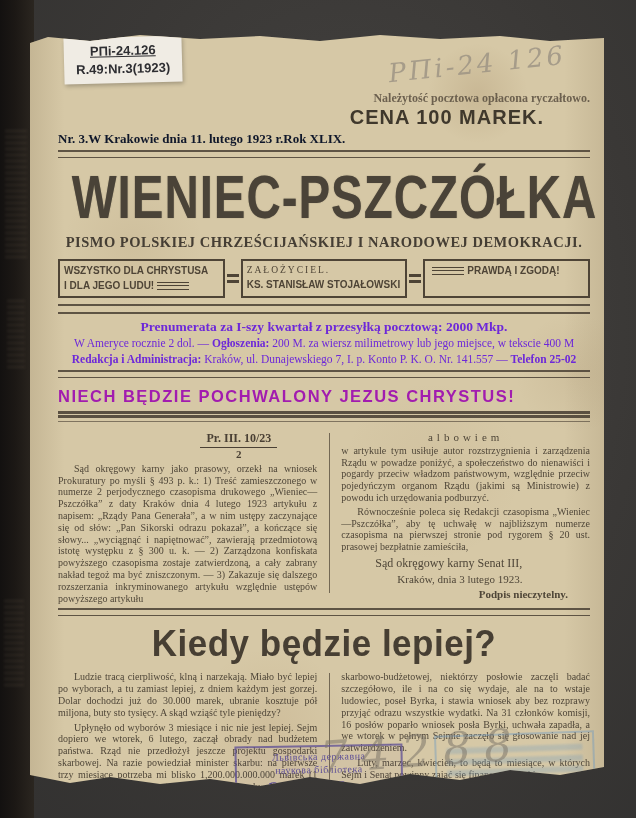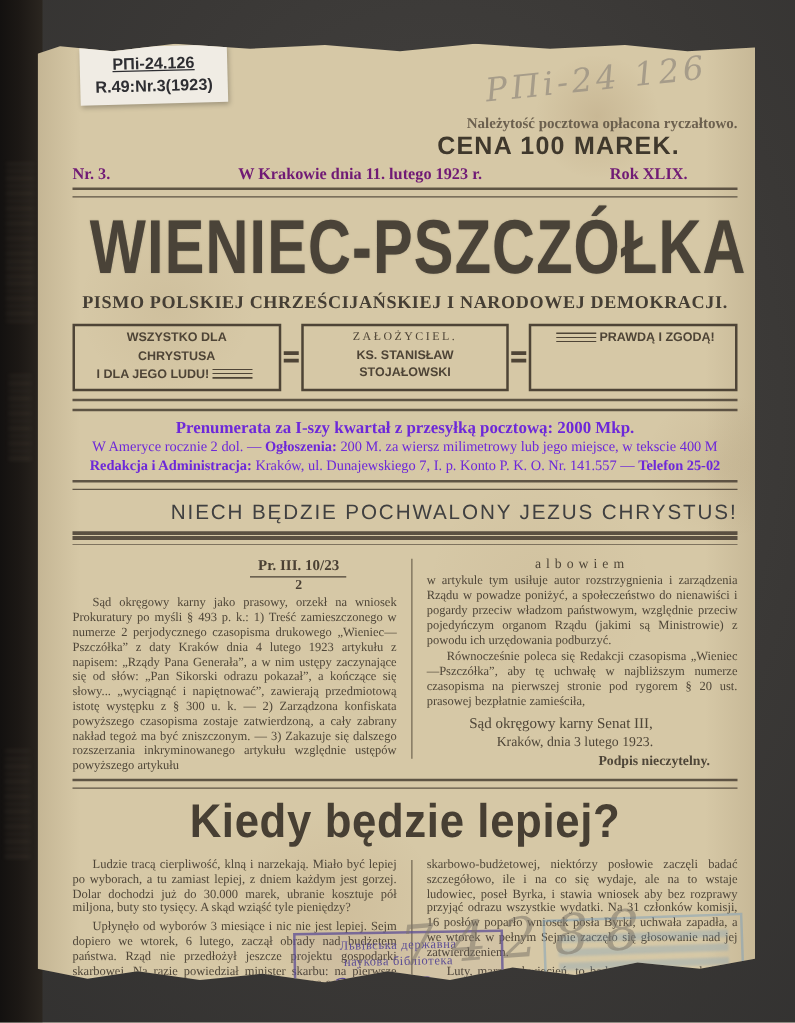--- a/index.html
+++ b/index.html
@@ -29,50 +29,50 @@
       radial-gradient(circle at 42% 92%, rgba(140,100,60,.10), transparent 80px),
       radial-gradient(circle at 95% 45%, rgba(110,80,45,.08), transparent 60px),
       linear-gradient(90deg, rgba(90,70,40,.14), rgba(0,0,0,0) 6%, rgba(0,0,0,0) 93%, rgba(90,70,40,.12));}
   .content{position:absolute;left:28px;top:0;width:532px;color:#4f4638;}
 
   
   .row-postal{margin-top:58px;display:flex;justify-content:space-between;align-items:flex-end;flex-direction:column;}
   .postal-note{font-weight:bold;font-size:12px;color:#5a4f40;opacity:.85;}
   .price{font-family:"Liberation Sans",sans-serif;font-weight:bold;font-size:20px;
     letter-spacing:1px;color:#3f382c;margin-right:46px;}
-  .row-issue{display:flex;justify-content:space-between;font-size:13px;font-weight:bold;
-    color:#701a75;margin-top:2px;padding-right:40px;gap:15px;}
+  .row-issue{display:flex;font-size:13px;font-weight:bold;
+    color:#0f172a;margin-top:2px;padding-right:40px;}
   .rule-double{height:5px;border-top:2px solid #4a4034;border-bottom:1px solid #4a4034;margin-top:3px;opacity:.85;}
   .rule-double-thick{height:6px;border-top:2px solid #4a4034;border-bottom:2px solid #4a4034;margin-top:6px;opacity:.85;}
   .rule-triple{height:12px;margin-top:5px;opacity:.88;
     background:linear-gradient(to bottom,#4a4034 0 3px,transparent 3px 4px,#4a4034 4px 7px,transparent 7px 10px,rgba(74,64,52,.7) 10px 11px,transparent 11px);}
 
   .masthead{text-align:center;margin-top:4px;height:62px;}
   .masthead span{display:inline-block;font-family:"Liberation Sans",sans-serif;font-weight:bold;
     font-size:50px;letter-spacing:1px;color:#4a4338;white-space:nowrap;
     transform:scale(.95,1.22);transform-origin:center top;text-shadow:0 0 1px rgba(74,67,56,.5);}
   .mast-subtitle{text-align:center;font-weight:bold;font-size:14.5px;letter-spacing:.5px;
     color:#453e34;margin-top:10px;}
 
   .motto-row{display:flex;align-items:stretch;margin-top:8px;}
-  .motto-box{border:2px solid #4e4436;padding:3px 16px;text-align:center;flex:1;
+  .motto-box{border:2px solid #4e4436;padding:3px 4px;flex:1;
     font-family:"Liberation Sans",sans-serif;font-weight:bold;font-size:10px;line-height:1.45;color:#4e4436;}
   .motto-box .small-line{font-family:"Liberation Serif",serif;font-weight:normal;font-size:9.5px;letter-spacing:2px;}
   .connector{width:16px;display:flex;flex-direction:column;justify-content:center;align-items:center;}
   .connector i{display:block;width:12px;height:3px;background:#4e4436;margin:1.5px 0;}
   .lines3{display:inline-block;width:32px;height:8px;vertical-align:middle;margin:0 3px;
     background:repeating-linear-gradient(to bottom,#4e4436 0 1px,transparent 1px 3.5px);}
 
   .subscription{margin-top:5px;text-align:center;color:#6d28d9;}
   .sub-line1{font-weight:bold;font-size:13.5px;}
   .sub-line{font-size:11.5px;line-height:1.3;margin-top:1px;}
   .sub-line b{font-weight:bold;}
 
-  .greeting{margin-top:9px;text-align:right;font-family:"Liberation Sans",sans-serif;
-    font-weight:normal;font-size:16.5px;letter-spacing:1.5px;color:#404040;}
+  .greeting{margin-top:9px;text-align:left;font-family:"Liberation Sans",sans-serif;
+    font-weight:bold;font-size:16.5px;letter-spacing:1.5px;color:#a21caf;}
 
   
   .cols{display:flex;margin-top:8px;position:relative;}
   .col-l{width:51%;padding-right:12px;box-sizing:border-box;}
   .col-r{width:49%;padding-left:12px;box-sizing:border-box;}
   .divider{position:absolute;left:51%;top:2px;width:1px;background:#5a5040;opacity:.8;}
   .body-text{font-size:10px;line-height:1.18;text-align:justify;color:#4f4638;}
   .indent{text-indent:16px;}
   .case-ref{width:max-content;margin:0 40px 3px auto;text-align:center;font-size:12px;font-weight:bold;color:#4a4034;}
   .case-ref .top{display:block;border-bottom:1px solid #4a4034;padding:0 6px 1px;}

